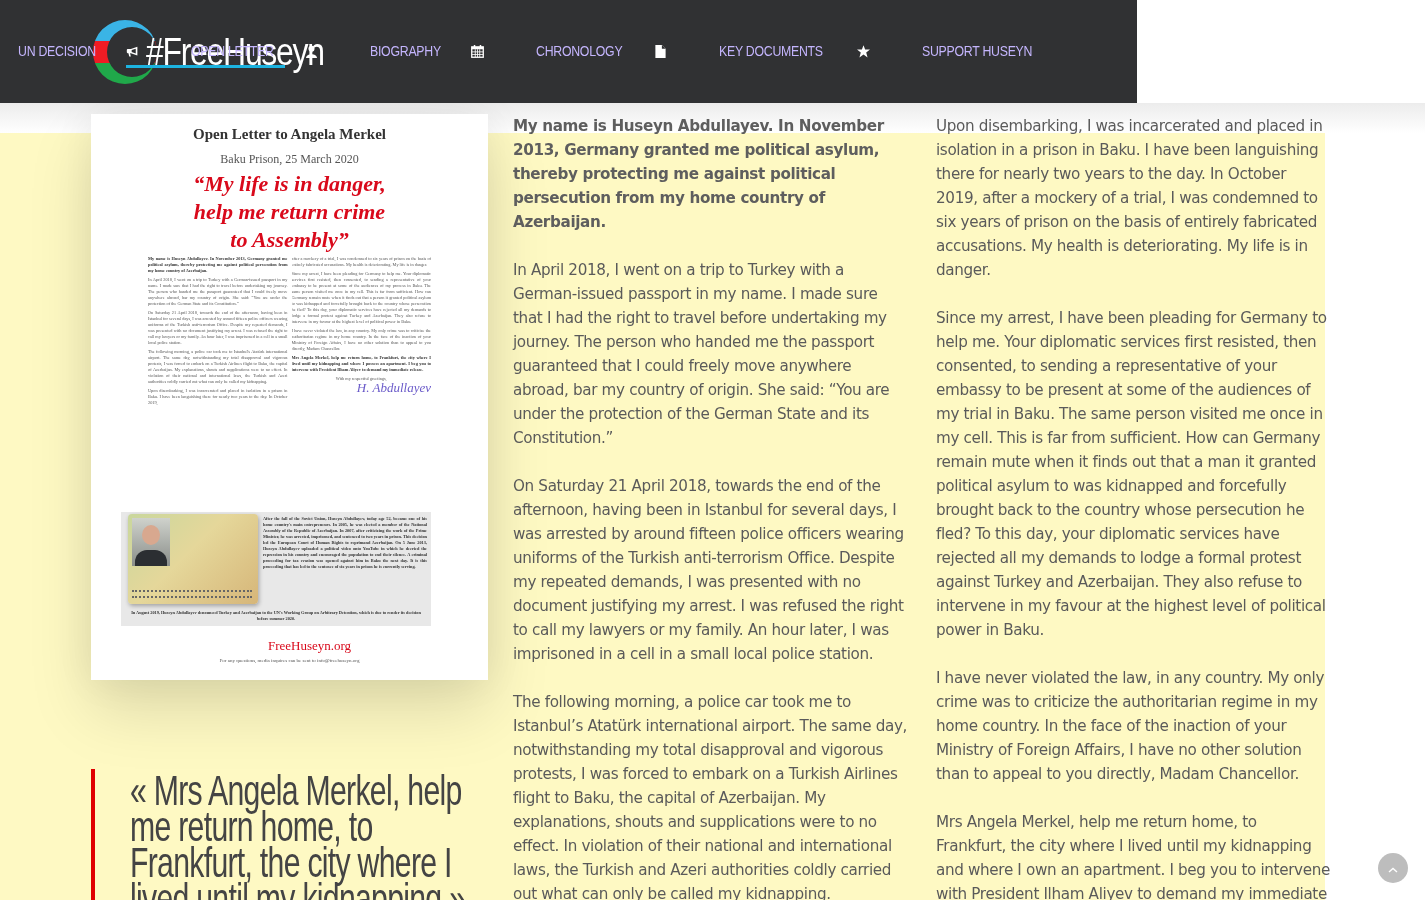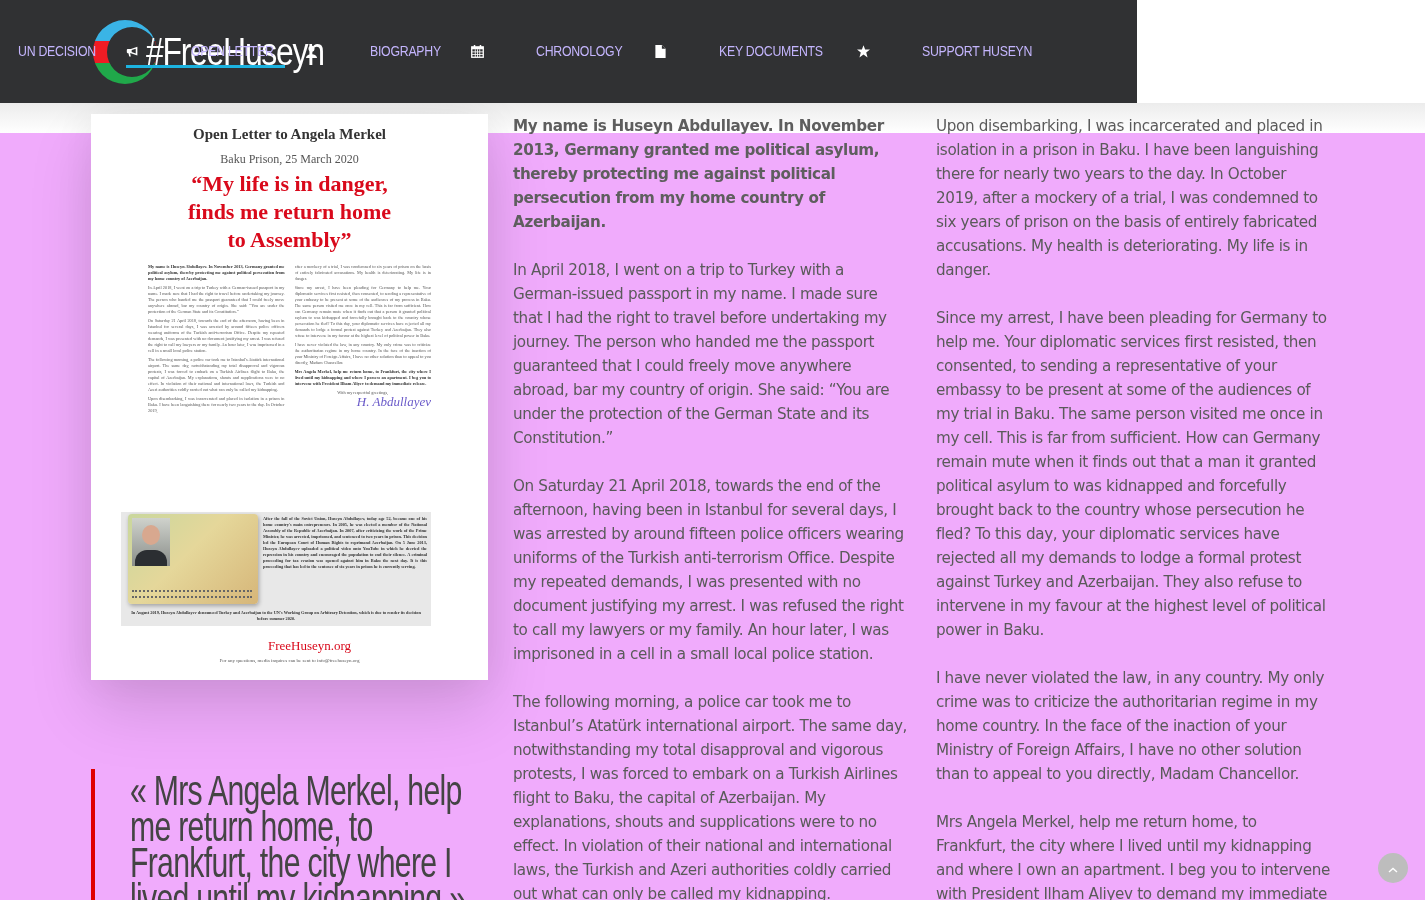--- a/index.html
+++ b/index.html
@@ -25,32 +25,32 @@
     font-family: "Liberation Sans", sans-serif; font-weight: normal; font-size: 14px;
     text-transform: uppercase; letter-spacing: -0.3px; gap: 48px;
   }
   .nav-item .lbl { transform: scaleX(0.88); transform-origin: left center; display: inline-block; white-space: nowrap; }
   .nav-item .ic { width: 13px; height: 13px; margin-right: 4px; display: inline-flex; align-items: center; justify-content: center; }
   .nav-item.active::after {
     content: ""; position: absolute; left: 0; right: 0; bottom: -6px; height: 3px; background: #1cb3e0;
   }
 
   
-  .content { position: absolute; left: 0; top: 103px; width: 1425px; height: 797px; background: #f0abfc; }
+  .content { position: absolute; left: 0; top: 103px; width: 1325px; height: 797px; background: #fef9c3; }
   .top-shadow { position: absolute; left: 0; top: 0; width: 1425px; height: 30px; background: linear-gradient(#ececec, #ffffff); }
 
   .letter-card {
     position: absolute; left: 91px; top: 11px; width: 397px; height: 566px; background: #ffffff;
     box-shadow: 0 30px 60px rgba(0,0,0,0.13), 0 0 40px rgba(0,0,0,0.06);
     overflow: hidden;
   }
   .lc-title { position: absolute; top: 12px; width: 100%; text-align: center; font-family: "Liberation Serif", serif; font-weight: bold; font-size: 15px; color: #333; }
   .lc-date { position: absolute; top: 38px; width: 100%; text-align: center; font-family: "Liberation Serif", serif; font-size: 12px; color: #555; }
-  .lc-quote { position: absolute; top: 56px; width: 100%; text-align: center; font-family: "Liberation Serif", serif; font-weight: bold; font-size: 22px; line-height: 28px; color: #d9091b; }
-  .lc-body { position: absolute; top: 150px; left: 57px; width: 283px; height: 238px; display: flex; gap: 10px; }
+  .lc-quote { position: absolute; top: 56px; width: 100%; text-align: center; font-family: "Liberation Serif", serif; font-style: italic; font-weight: bold; font-size: 22px; line-height: 28px; color: #d9091b; }
+  .lc-body { position: absolute; top: 142px; left: 57px; width: 283px; height: 238px; display: flex; gap: 4px; }
   .lc-col { flex: 1; font-family: "Liberation Serif", serif; font-size: 4.3px; line-height: 6px; color: #555; text-align: justify; overflow: hidden; }
   .lc-col p { margin-bottom: 3px; }
   .lc-col p.b { font-weight: bold; color: #333; }
   .lc-sig { font-family: "Liberation Serif", serif; font-style: italic; color: #6a5ac9; font-size: 13px; text-align: right; margin-top: 2px; }
   .lc-bio { position: absolute; top: 398px; left: 30px; width: 310px; height: 114px; background: #e8e8e8; }
   .lc-passport {
     position: absolute; top: 2px; left: 7px; width: 130px; height: 90px; border-radius: 4px;
     background: linear-gradient(135deg, #c9d79d 0%, #e5d79a 45%, #d6b679 100%);
     box-shadow: 1px 2px 4px rgba(0,0,0,0.3);
   }
@@ -174,21 +174,21 @@
 </header>
 
 <main class="content">
   <div class="top-shadow"></div>
 
   <figure class="letter-card">
     <div class="lc-title">Open Letter to Angela Merkel</div>
     <div class="lc-date">Baku Prison, 25 March 2020</div>
     <div class="lc-quote">
       <div>“My life is in danger,</div>
-      <div>finds me return home</div>
+      <div>help me return crime</div>
       <div>to Assembly”</div>
     </div>
     <div class="lc-body">
       <div class="lc-col">
         <p class="b">My name is Huseyn Abdullayev. In November 2013, Germany granted me political asylum, thereby protecting me against political persecution from my home country of Azerbaijan.</p>
         <p>In April 2018, I went on a trip to Turkey with a German-issued passport in my name. I made sure that I had the right to travel before undertaking my journey. The person who handed me the passport guaranteed that I could freely move anywhere abroad, bar my country of origin. She said: “You are under the protection of the German State and its Constitution.”</p>
         <p>On Saturday 21 April 2018, towards the end of the afternoon, having been in Istanbul for several days, I was arrested by around fifteen police officers wearing uniforms of the Turkish anti-terrorism Office. Despite my repeated demands, I was presented with no document justifying my arrest. I was refused the right to call my lawyers or my family. An hour later, I was imprisoned in a cell in a small local police station.</p>
         <p>The following morning, a police car took me to Istanbul's Atatürk international airport. The same day, notwithstanding my total disapproval and vigorous protests, I was forced to embark on a Turkish Airlines flight to Baku, the capital of Azerbaijan. My explanations, shouts and supplications were to no effect. In violation of their national and international laws, the Turkish and Azeri authorities coldly carried out what can only be called my kidnapping.</p>
         <p>Upon disembarking, I was incarcerated and placed in isolation in a prison in Baku. I have been languishing there for nearly two years to the day. In October 2019,</p>
       </div>

